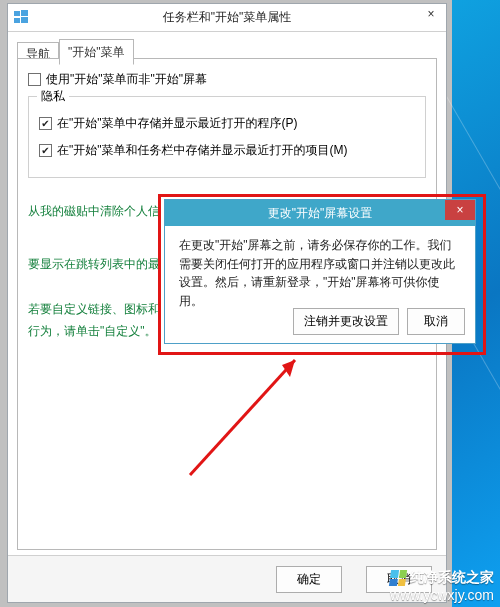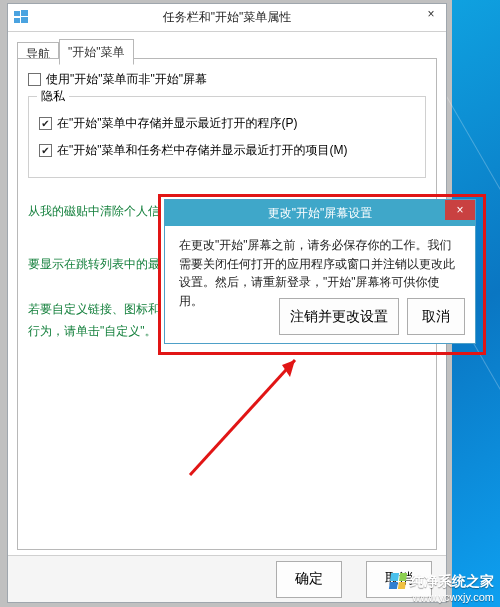--- a/index.html
+++ b/index.html
@@ -174,24 +174,24 @@
     border-top: 1px solid #d0d0d0;
     display: flex;
     align-items: center;
     justify-content: flex-end;
     gap: 24px;
     padding-right: 14px;
     background: #f5f5f5;
   }
   .btn {
     min-width: 66px;
-    height: 37px;
+    height: 27px;
     border: 1px solid #adadad;
     background: #fdfdfd;
-    font-size: 14px;
+    font-size: 12px;
     display: flex;
     align-items: center;
     justify-content: center;
     padding: 0 10px;
     box-sizing: border-box;
   }
   
   .highlight-rect {
     position: absolute;
     left: 158px;
@@ -273,21 +273,21 @@
     right: 6px;
     bottom: 4px;
     display: flex;
     flex-direction: column;
     align-items: flex-end;
     z-index: 80;
     color: #fff;
   }
   .wm-row {
     display: flex;
-    align-items: flex-start;
+    align-items: center;
     gap: 4px;
   }
   .wm-logo {
     width: 16px;
     height: 16px;
     display: grid;
     grid-template-columns: 1fr 1fr;
     grid-template-rows: 1fr 1fr;
     gap: 1px;
     transform: skewX(-8deg);
@@ -298,21 +298,21 @@
   .wm-logo span:nth-child(1){ background:#49c0ec; }
   .wm-logo span:nth-child(2){ background:#8cd050; }
   .wm-logo span:nth-child(3){ background:#2f7fd1; }
   .wm-logo span:nth-child(4){ background:#f0c040; }
   .wm-name {
     font-size: 14px;
     font-weight: bold;
     text-shadow: 0 1px 1px rgba(0,0,0,0.4);
   }
   .wm-url {
-    font-size: 11px;
+    font-size: 14px;
     text-shadow: 0 1px 1px rgba(0,0,0,0.4);
   }
   .cut-body-text {
     width: 140px;
     overflow: hidden;
     white-space: nowrap;
   }
 </style>
 </head>
 <body>

